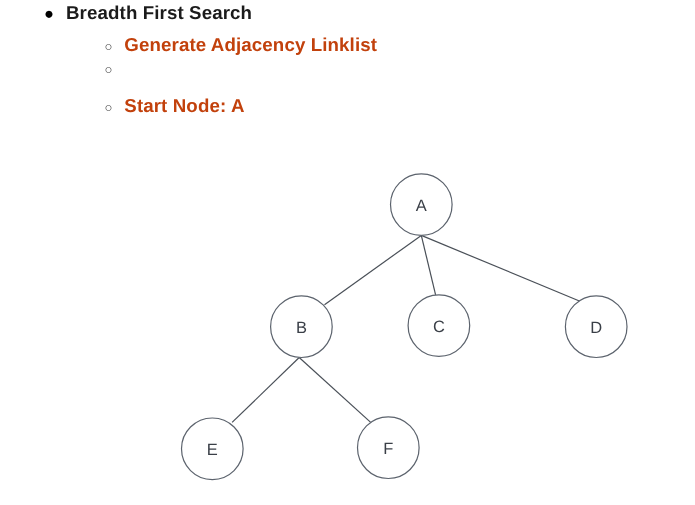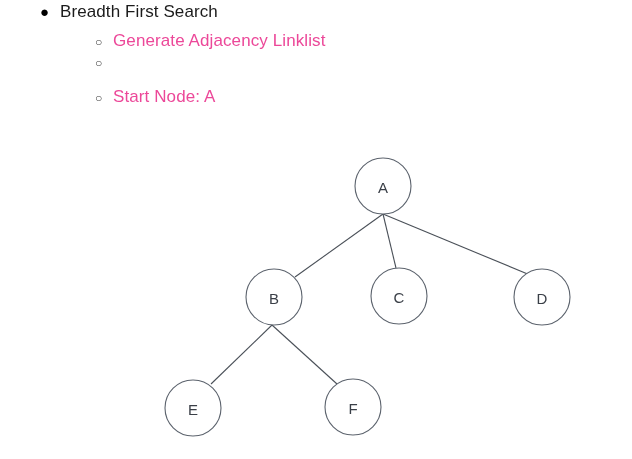--- a/index.html
+++ b/index.html
@@ -52,24 +52,25 @@
     width: 18px;
     font-size: 12px;
     line-height: 1;
     color: #3d3d3d;
   }
   .bullet-text {
     font-size: 17px;
     line-height: 1.45;
     color: #1b1b1b;
     letter-spacing: 0.1px;
+    font-weight: bold;
   }
   .level-2 .bullet-text {
     font-size: 17px;
-    color: #ec4899;
+    color: #c2410c;
   }
 
   
   #graph-canvas {
     position: absolute;
     left: 0;
     top: 130px;
     width: 632px;
     height: 329px;
   }

